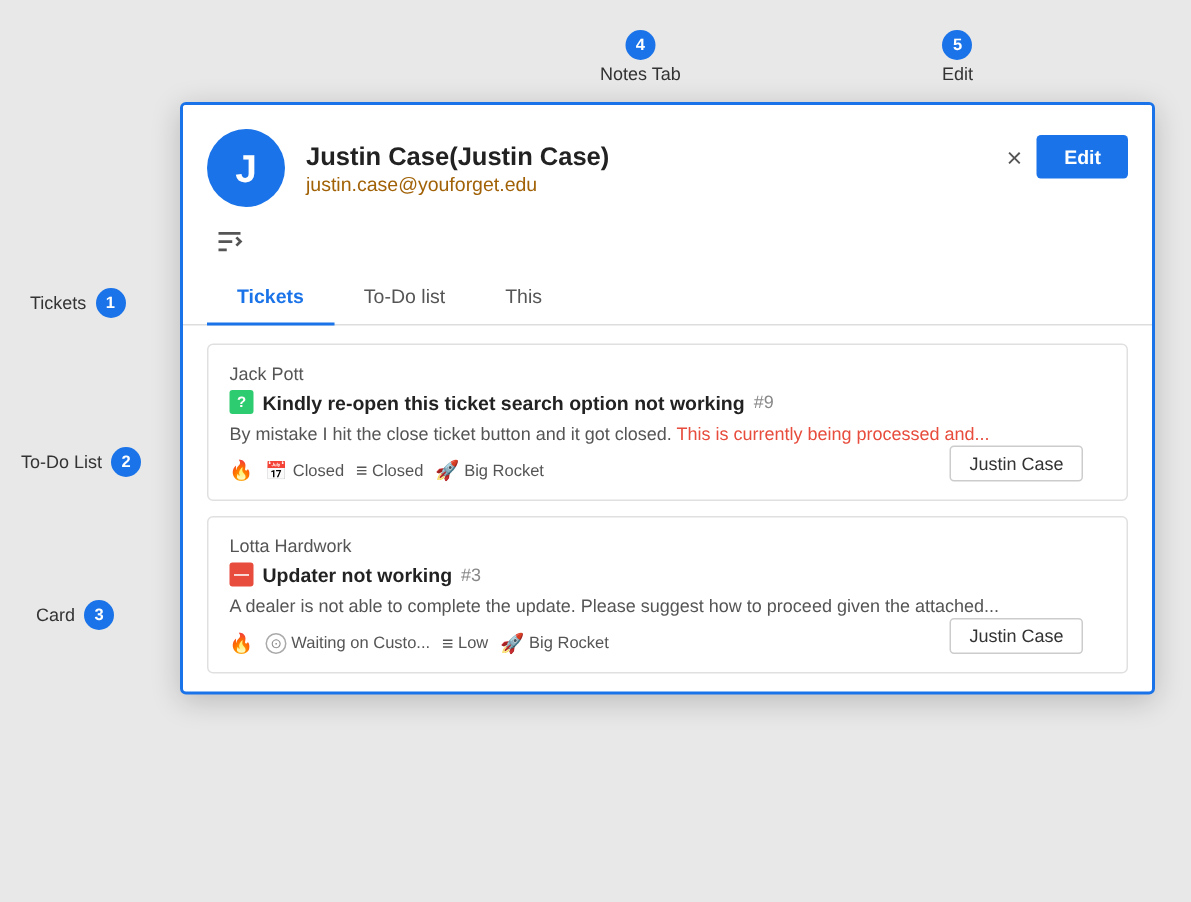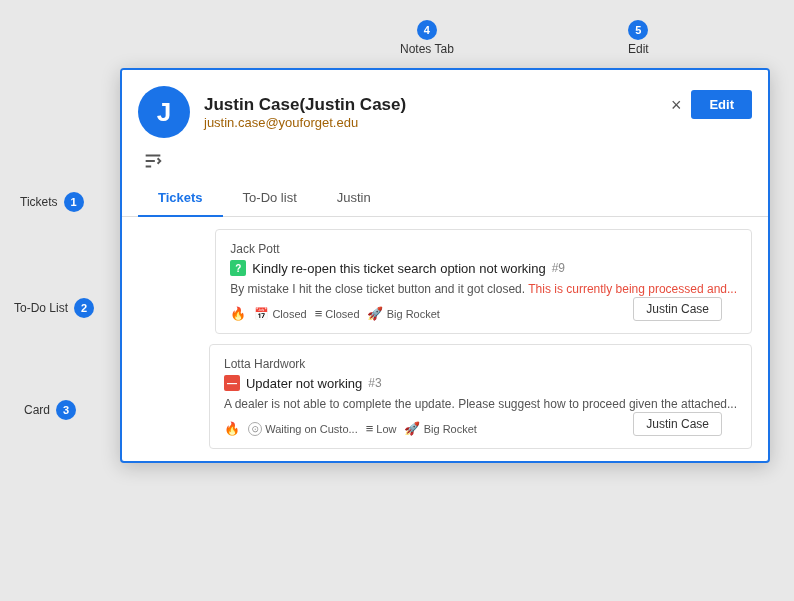--- a/index.html
+++ b/index.html
@@ -140,21 +140,20 @@
     }
 
     
     .content-area {
       padding: 12px 16px;
       max-height: 340px;
       overflow-y: auto;
       display: flex;
       flex-direction: column;
       gap: 10px;
-      align-items: flex-end;
     }
 
     
     .ticket-card {
       border: 1px solid #e0e0e0;
       border-radius: 4px;
       padding: 12px 14px;
       background: #fff;
       position: relative;
     }
@@ -178,21 +177,21 @@
       display: flex;
       align-items: center;
       justify-content: center;
       flex-shrink: 0;
     }
     .badge-question { background: #2ecc71; color: #fff; }
     .badge-issue { background: #e74c3c; color: #fff; }
 
     .ticket-title {
       font-size: 13px;
-      font-weight: normal;
+      font-weight: bold;
       color: #222;
     }
     .ticket-number {
       font-size: 12px;
       color: #888;
       font-weight: normal;
     }
     .ticket-body {
       font-size: 12px;
       color: #555;
@@ -298,21 +297,21 @@
         <line x1="4" y1="12" x2="14" y2="12"></line>
         <line x1="4" y1="18" x2="10" y2="18"></line>
         <polyline points="17 15 20 12 17 9"></polyline>
       </svg>
     </div>
   </div>
 
   <div class="tabs-row">
     <div class="tab active">Tickets</div>
     <div class="tab">To-Do list</div>
-    <div class="tab">Justin</div>
+    <div class="tab">This</div>
   </div>
 
   <div class="content-area">
 
     <div class="ticket-card">
       <div class="ticket-author">Jack Pott</div>
       <div class="ticket-title-row">
         <div class="ticket-type-badge badge-question">?</div>
         <span class="ticket-title">Kindly re-open this ticket search option not working</span>
         <span class="ticket-number">#9</span>

